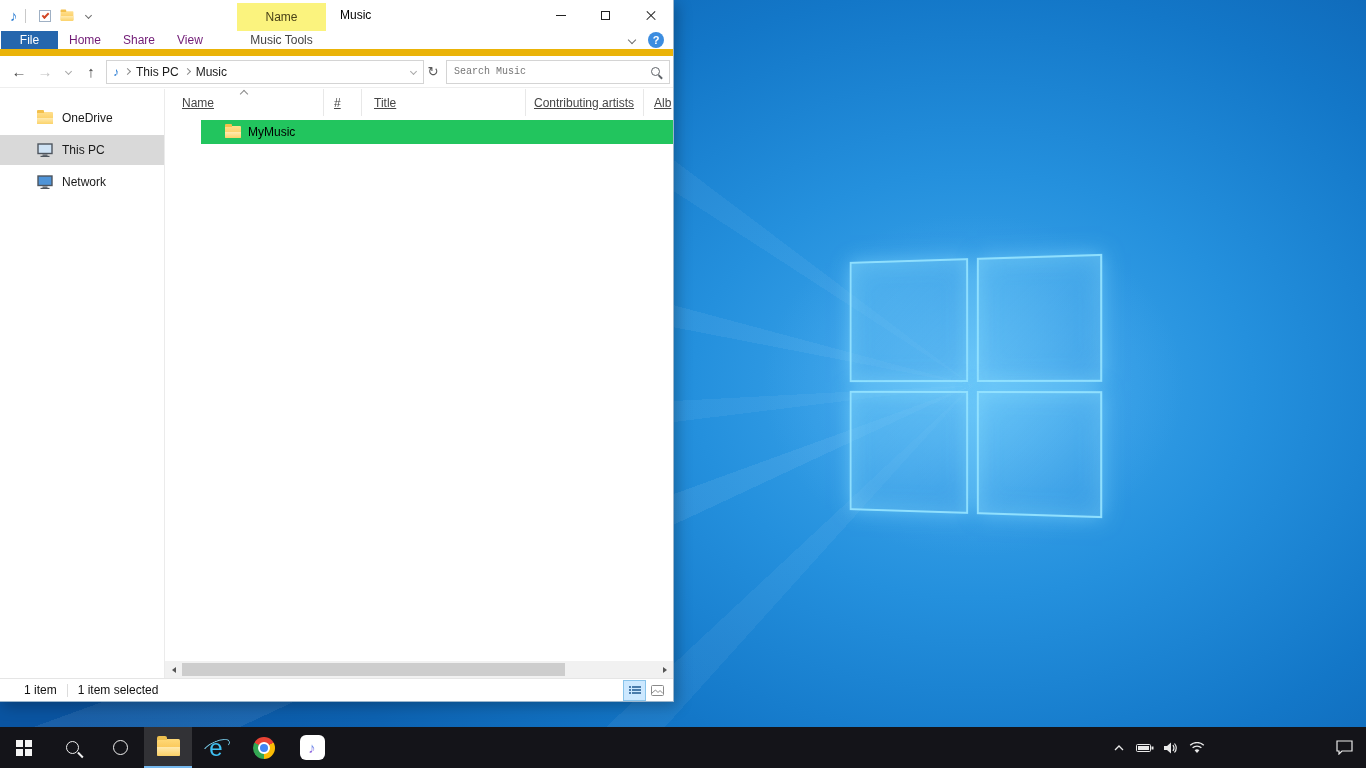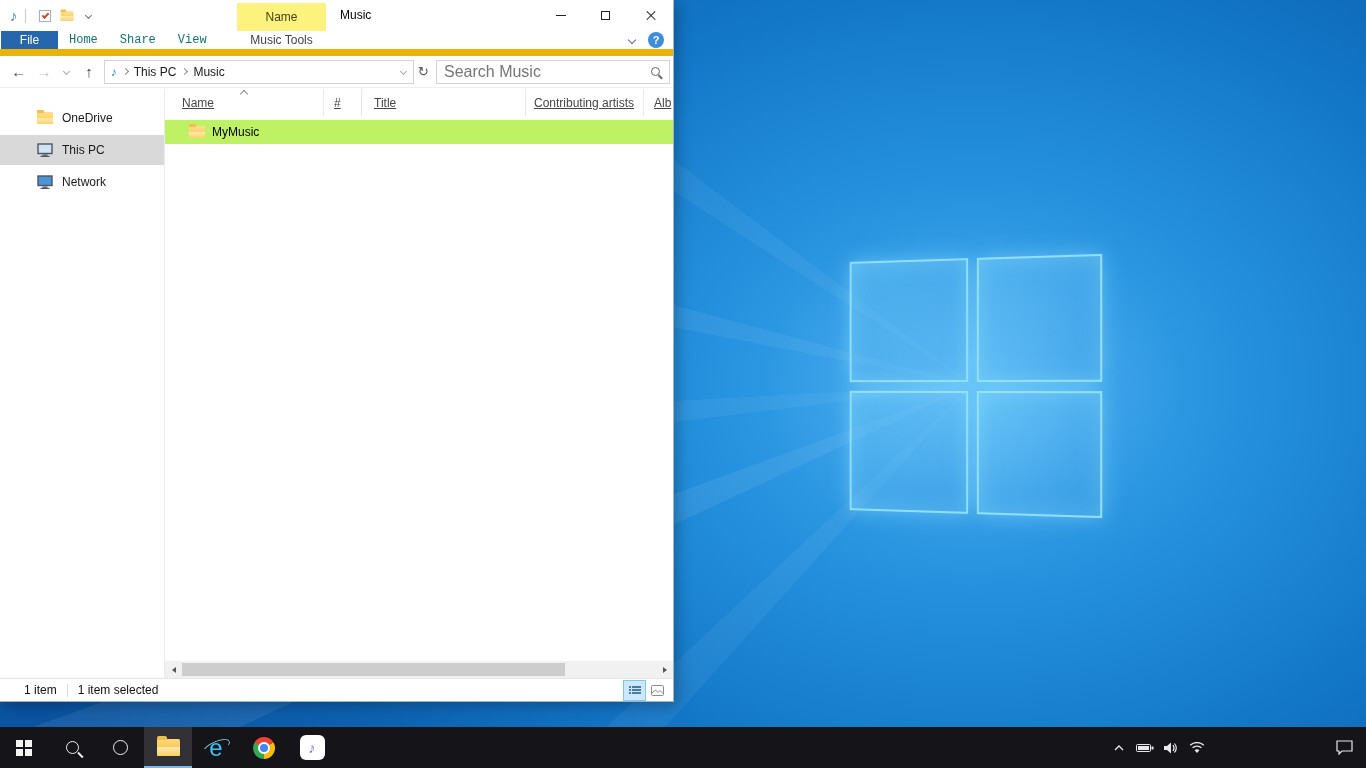--- a/index.html
+++ b/index.html
@@ -48,21 +48,21 @@
   .ic-min { width:10px; height:1px; background:#222; }
   .ic-max { width:9px; height:9px; border:1px solid #222; }
   .ic-close { position:relative; width:12px; height:12px; }
   .ic-close i { position:absolute; left:0; top:5.4px; width:12px; height:1.2px; background:#222; }
   .ic-close i:first-child { transform:rotate(45deg); }
   .ic-close i:last-child { transform:rotate(-45deg); }
 
   
   .ribbon-tabs { height:25px; display:flex; align-items:stretch; position:relative; border-bottom:7px solid #eab308; background:#fff; }
   .tab-file { width:57px; margin-left:1px; background:#2566ad; color:#fff; display:flex; align-items:center; justify-content:center; }
-  .tab { padding:0 11px; display:flex; align-items:center; color:#0f766e;font-family:Liberation Mono, monospace; }
+  .tab { padding:0 11px; display:flex; align-items:center; color:#701a75; }
   .tab-context { position:absolute; left:237px; top:0; bottom:0; width:89px; display:flex; align-items:center; justify-content:center; color:#444; }
   .ribbon-right { position:absolute; right:9px; top:0; bottom:0; display:flex; align-items:center; gap:13px; }
   .help-btn { width:16px; height:16px; border-radius:50%; background:#3c8de0; color:#fff; font-size:11px; font-weight:bold;
     display:flex; align-items:center; justify-content:center; }
 
   
   .chev-d { width:6px; height:6px; border-right:1.4px solid #6e6e6e; border-bottom:1.4px solid #6e6e6e; transform:rotate(45deg); display:inline-block; }
   .chev-sm { width:5px; height:5px; }
   .chev-r { width:5px; height:5px; border-right:1.3px solid #8a8a8a; border-bottom:1.3px solid #8a8a8a; transform:rotate(-45deg); display:inline-block; }
   .chev-gray { border-color:#a8a8a8; }
@@ -72,21 +72,21 @@
   .nav-btn { width:26px; height:26px; display:flex; align-items:center; justify-content:center; font-size:15px; color:#454545; }
   .nav-btn.disabled { color:#c3c3c3; }
   .nav-btn.narrow { width:20px; }
   .addr-box { width:318px; height:24px; border:1px solid #d4d4d4; display:flex; align-items:center; gap:6px; padding-left:6px; margin-left:2px; }
   .addr-note { color:#2e7fd4; font-size:12px; line-height:1; }
   .crumb { color:#1a1a1a; }
   .addr-spacer { flex:1; }
   .addr-drop { width:20px; height:100%; display:flex; align-items:center; justify-content:center; }
   .refresh-btn { width:18px; height:24px; display:flex; align-items:center; justify-content:center; color:#5a5a5a; font-size:13px; }
   .search-box { flex:1; height:24px; border:1px solid #d4d4d4; display:flex; align-items:center; padding:0 7px; margin-left:4px; }
-  .search-input { flex:1; border:none; outline:none; font-family:Liberation Sans, sans-serif; font-size:16px; color:#6d28d9; background:transparent; }
+  .search-input { flex:1; border:none; outline:none; font-family:Liberation Mono, monospace; font-size:10px; color:#6d28d9; background:transparent; }
   .search-input::placeholder { color:#767676; }
   .mag { position:relative; width:9px; height:9px; border:1.5px solid #5f6368; border-radius:50%; margin-right:2px; }
   .mag::after { content:''; position:absolute; width:5px; height:1.5px; background:#5f6368; transform:rotate(45deg); right:-4px; bottom:-2px; }
 
   
   .main { position:absolute; top:89px; left:0; right:0; bottom:23px; display:flex; background:#fff; }
   .sidebar { width:165px; border-right:1px solid #ebebeb; padding-top:14px; }
   .side-item { height:30px; margin-bottom:2px; display:flex; align-items:center; padding-left:37px; gap:9px; color:#1a1a1a; }
   .side-item.selected { background:#d9d9d9; }
 
@@ -101,21 +101,21 @@
   .col-name { width:159px; padding-left:17px; }
   .col-num { width:38px; }
   .col-title { width:164px; padding-left:12px; }
   .col-artists { width:118px; padding-left:8px; }
   .col-album { flex:1; border-right:none; }
   .sort-up { position:absolute; top:2px; left:76px; width:6px; height:6px;
     border-left:1.3px solid #8a8a8a; border-top:1.3px solid #8a8a8a; transform:rotate(45deg); }
 
   .rows { flex:1; padding-top:4px; }
   .file-row { height:24px; display:flex; align-items:center; gap:7px; padding-left:24px; }
-  .file-row.selected { background:#bef264; }
+  .file-row.selected { background:#22c55e;margin-left:36px; }
   .file-row .name { color:#000; }
 
   .hscroll { height:17px; background:#f1f1f1; display:flex; align-items:center; }
   .scroll-btn { width:17px; height:17px; display:flex; align-items:center; justify-content:center; }
   .tri-l { width:0; height:0; border:3.5px solid transparent; border-right:4.5px solid #555; border-left:none; }
   .tri-r { width:0; height:0; border:3.5px solid transparent; border-left:4.5px solid #555; border-right:none; }
   .thumb { width:383px; height:13px; background:#cdcdcd; }
   .track-fill { flex:1; }
 
   

